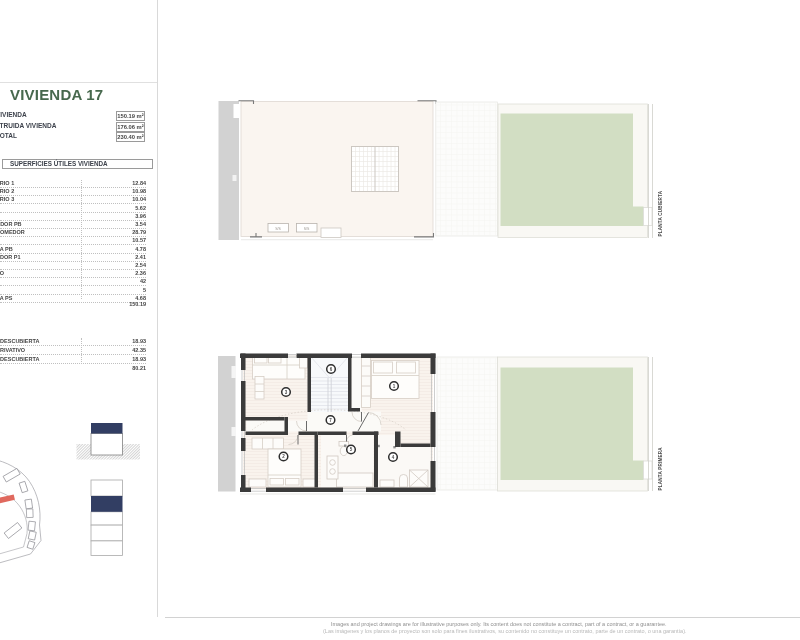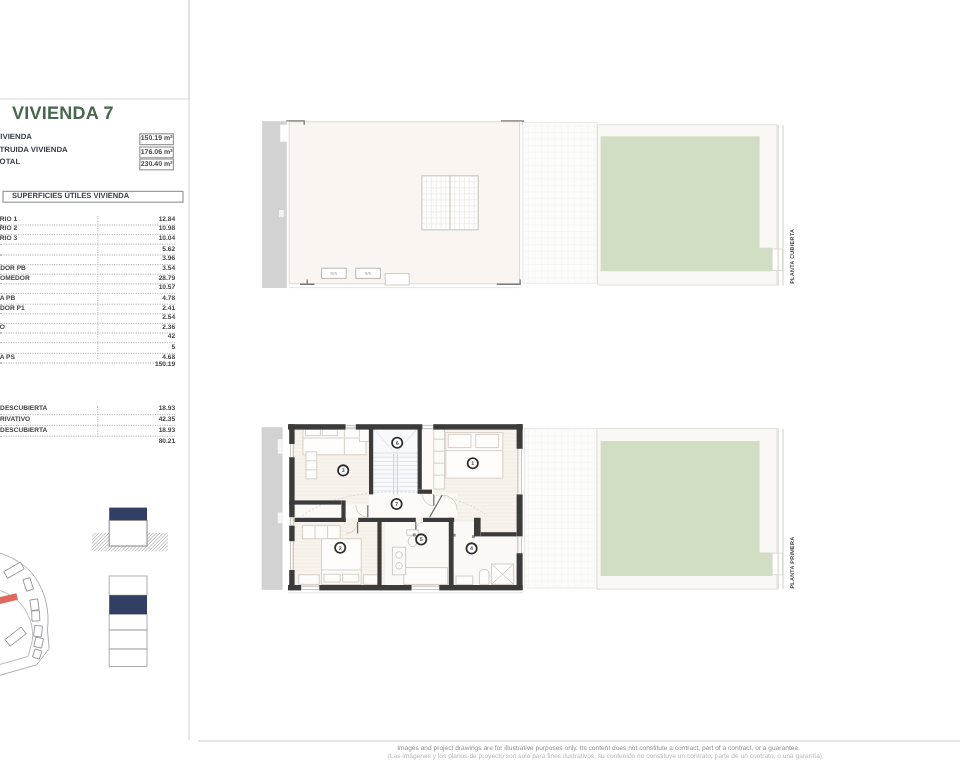--- a/index.html
+++ b/index.html
@@ -13,21 +13,21 @@
   .tot{position:absolute;font-size:5.5px;font-weight:bold;color:#444;}
 </style>
 </head>
 <body>
 <div id="page">
 
   <div class="abs" style="left:0;top:0;width:157px;height:82px;border-right:1px solid #e0e0e0;border-bottom:1px solid #e0e0e0;background:#fff;"></div>
 
   <div class="abs" style="left:157px;top:0;width:1px;height:617px;background:#d9d9d9;"></div>
 
-  <div class="abs" style="left:10px;top:86px;font-size:15px;font-weight:bold;color:#47684d;letter-spacing:0.2px;">VIVIENDA 7</div>
+  <div class="abs" style="left:10px;top:86px;font-size:15px;font-weight:bold;color:#47684d;letter-spacing:0.2px;">VIVIENDA 17</div>
 
   <div class="abs lbl" style="left:-61px;top:111px;font-size:6.5px;">SUPERFICIE ÚTIL VIVIENDA</div>
 
   <div class="abs" style="left:116px;top:111px;width:27px;height:8px;border:1px solid #9a9a9a;font-size:5.8px;font-weight:bold;color:#444;text-align:center;line-height:8px;">150.19 m²</div>
 
   <div class="abs lbl" style="left:-60px;top:121.5px;font-size:6.5px;">SUPERFICIE CONSTRUIDA VIVIENDA</div>
 
   <div class="abs" style="left:116px;top:121.5px;width:27px;height:8px;border:1px solid #9a9a9a;font-size:5.8px;font-weight:bold;color:#444;text-align:center;line-height:8px;">176.06 m²</div>
 
   <div class="abs lbl" style="left:-45px;top:132px;font-size:6.5px;">SUPERFICIE TOTAL</div>

